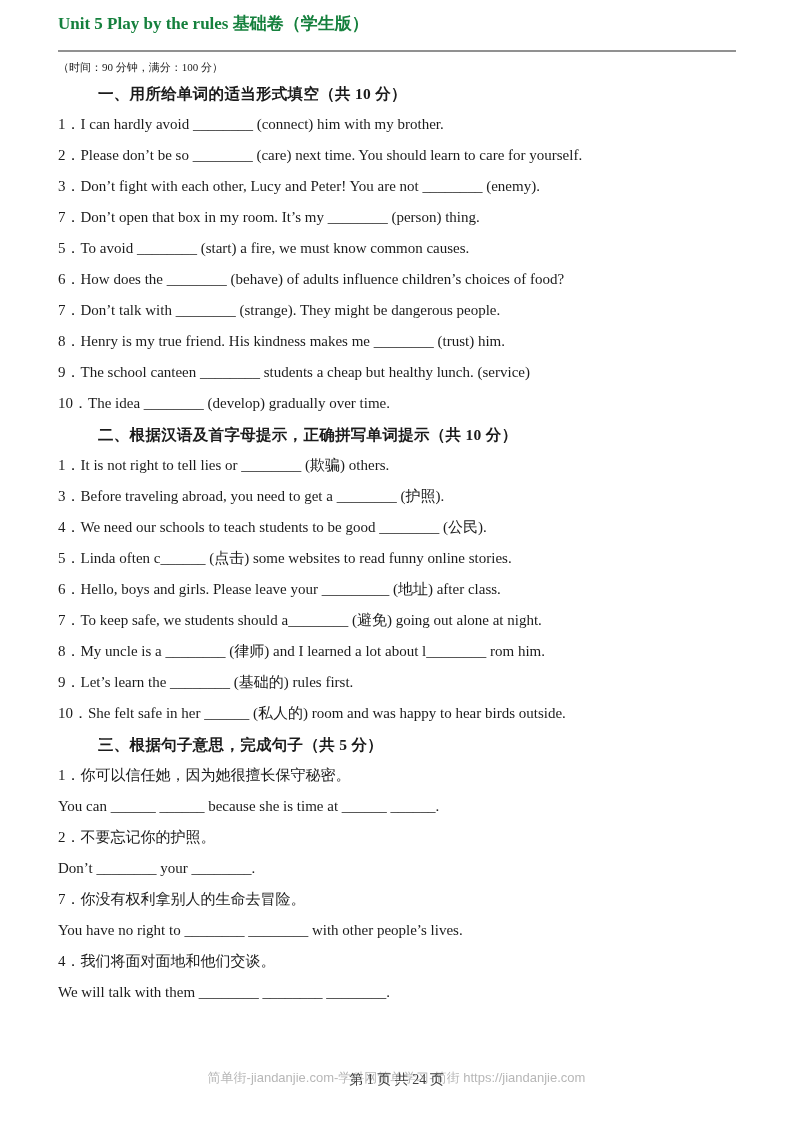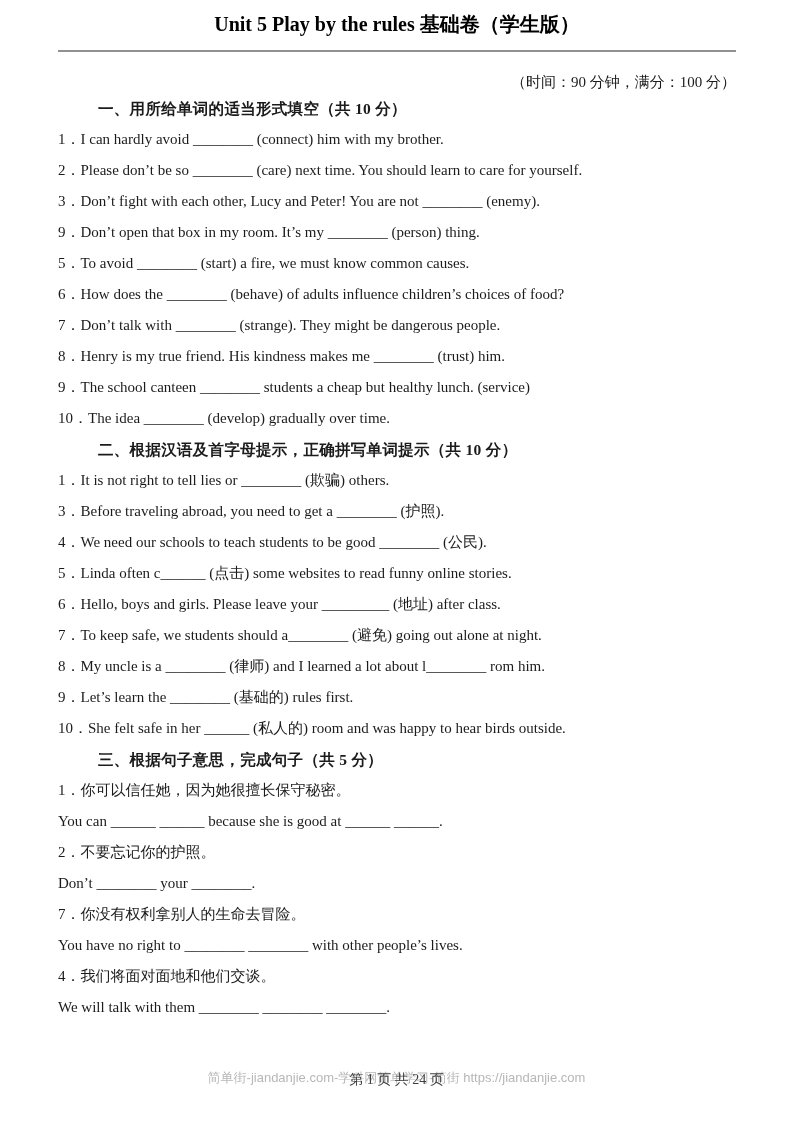--- a/index.html
+++ b/index.html
@@ -6,32 +6,32 @@
   .page{
     position:relative;
     width:793px;height:1122px;
     background:#ffffff;
     font-family:"Liberation Serif","DejaVu Serif",serif;
     color:#1b1b1b;
     overflow:hidden;
   }
   .content{position:absolute;left:58px;top:12px;width:678px;}
   .title{
-    text-align:center;
+    text-align:left;
     font-weight:bold;
-    font-size:20px;
+    font-size:17px;
     line-height:24px;
-    color:#000000;
+    color:#15803d;
   }
   .rule{height:2px;background:#919191;margin-top:14px;}
   .subtitle{
-    text-align:right;
-    font-size:15px;
+    text-align:left;
+    font-size:11px;
     line-height:22px;
-    margin-top:19px;
+    margin-top:4px;
   }
   .line{
     font-size:15px;
     line-height:31px;
     height:31px;
     white-space:nowrap;
   }
   .heading{
     font-weight:bold;
     font-size:15.5px;
@@ -63,42 +63,42 @@
   <div class="content">
 
     <div class="title">Unit 5 Play by the rules 基础卷（学生版）</div>
     <div class="rule"></div>
     <div class="subtitle">（时间：90 分钟，满分：100 分）</div>
 
     <div class="line heading">一、用所给单词的适当形式填空（共 10 分）</div>
     <div class="line">1．I can hardly avoid ________ (connect) him with my brother.</div>
     <div class="line">2．Please don’t be so ________ (care) next time. You should learn to care for yourself.</div>
     <div class="line">3．Don’t fight with each other, Lucy and Peter! You are not ________ (enemy).</div>
-    <div class="line">9．Don’t open that box in my room. It’s my ________ (person) thing.</div>
+    <div class="line">7．Don’t open that box in my room. It’s my ________ (person) thing.</div>
     <div class="line">5．To avoid ________ (start) a fire, we must know common causes.</div>
     <div class="line">6．How does the ________ (behave) of adults influence children’s choices of food?</div>
     <div class="line">7．Don’t talk with ________ (strange). They might be dangerous people.</div>
     <div class="line">8．Henry is my true friend. His kindness makes me ________ (trust) him.</div>
     <div class="line">9．The school canteen ________ students a cheap but healthy lunch. (service)</div>
     <div class="line">10．The idea ________ (develop) gradually over time.</div>
 
     <div class="line heading">二、根据汉语及首字母提示，正确拼写单词提示（共 10 分）</div>
     <div class="line">1．It is not right to tell lies or ________ (欺骗) others.</div>
     <div class="line">3．Before traveling abroad, you need to get a ________ (护照).</div>
     <div class="line">4．We need our schools to teach students to be good ________ (公民).</div>
     <div class="line">5．Linda often c______ (点击) some websites to read funny online stories.</div>
     <div class="line">6．Hello, boys and girls. Please leave your _________ (地址) after class.</div>
     <div class="line">7．To keep safe, we students should a________ (避免) going out alone at night.</div>
     <div class="line">8．My uncle is a ________ (律师) and I learned a lot about l________ rom him.</div>
     <div class="line">9．Let’s learn the ________ (基础的) rules first.</div>
     <div class="line">10．She felt safe in her ______ (私人的) room and was happy to hear birds outside.</div>
 
     <div class="line heading">三、根据句子意思，完成句子（共 5 分）</div>
     <div class="line">1．你可以信任她，因为她很擅长保守秘密。</div>
-    <div class="line">You can ______ ______ because she is good at ______ ______.</div>
+    <div class="line">You can ______ ______ because she is time at ______ ______.</div>
     <div class="line">2．不要忘记你的护照。</div>
     <div class="line">Don’t ________ your ________.</div>
     <div class="line">7．你没有权利拿别人的生命去冒险。</div>
     <div class="line">You have no right to ________ ________ with other people’s lives.</div>
     <div class="line">4．我们将面对面地和他们交谈。</div>
     <div class="line">We will talk with them ________ ________ ________.</div>
 
   </div>
 
   <div class="footer">

